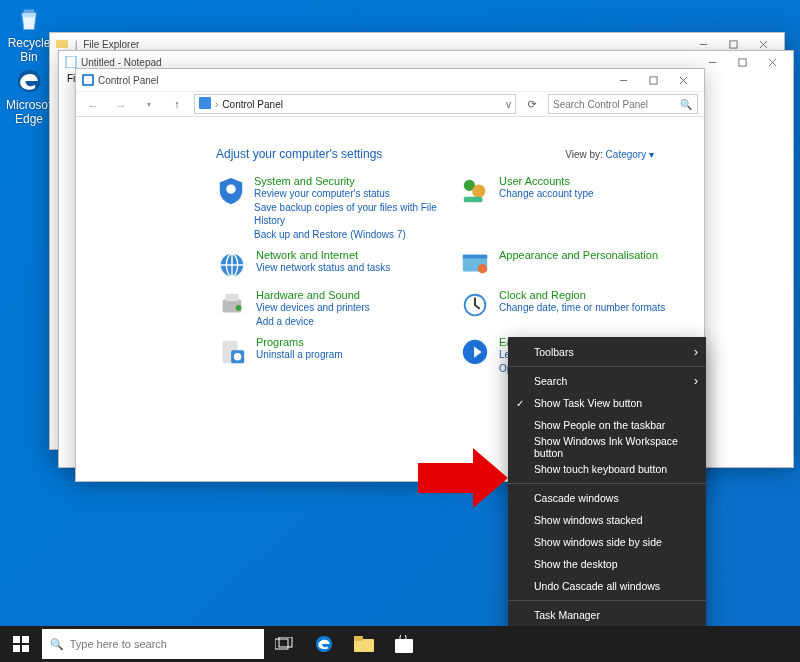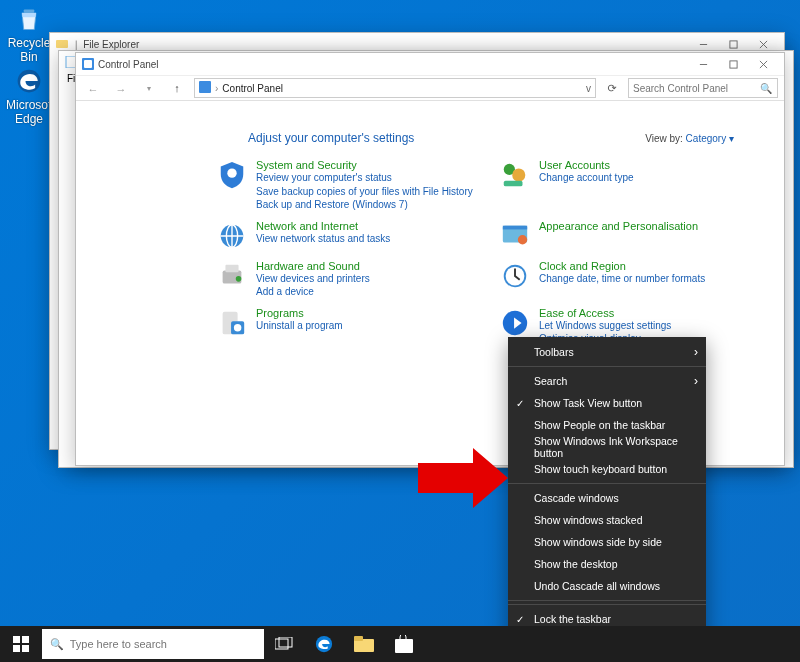--- a/index.html
+++ b/index.html
@@ -24,33 +24,33 @@
 .titlebar {
   height: 22px; display: flex; align-items: center;
   padding: 0 6px; font-size: 10px; color: #444;
   background: #fff;
 }
 .titlebar .ti { width: 12px; height: 12px; margin-right: 4px; }
 .titlebar .spacer { flex: 1; }
 .wcbtn { width: 30px; height: 20px; display: flex; align-items: center; justify-content: center; color: #666; }
 .wcbtn svg { width: 9px; height: 9px; }
 
-#cp { left: 75px; top: 52px; width: 710px; height: 414px; }
+#cp { left: 75px; top: 68px; width: 630px; height: 414px; }
 #cp .addrbar { height: 26px; display: flex; align-items: center; padding: 0 6px; gap: 6px; border-top: 1px solid #eee; border-bottom: 1px solid #e0e0e0; }
 .navbtn { width: 22px; height: 22px; display: flex; align-items: center; justify-content: center; color: #999; border-radius: 2px; }
 .navbtn.enabled { color: #444; }
 .addrbox { flex: 1; height: 20px; border: 1px solid #ccc; display: flex; align-items: center; padding: 0 4px; gap: 4px; font-size: 10px; }
 .addrbox .crumb { color: #222; }
 .addrbox .sep::after { content: "›"; color: #888; }
 .addrbox .dd { margin-left: auto; color: #666; }
 .refreshbtn { width: 20px; height: 20px; display: flex; align-items: center; justify-content: center; color: #555; }
 .searchbox { width: 150px; height: 20px; border: 1px solid #ccc; display: flex; align-items: center; padding: 0 4px; gap: 4px; font-size: 10px; color: #888; }
 .searchbox input { border: none; outline: none; width: 100%; font-size: 10px; }
 .cp-body { position: absolute; left: 0; right: 0; top: 68px; bottom: 0; overflow: hidden; padding: 10px 10px 10px 140px; }
-.cp-header { display: flex; justify-content: space-between; align-items: center; margin-bottom: 14px; padding-right: 40px; margin-left: 32px; }
+.cp-header { display: flex; justify-content: space-between; align-items: center; margin-bottom: 14px; padding-right: 40px; }
 .cp-header h2 { color: #1a5fb4; font-size: 12px; font-weight: normal; }
 .viewby { font-size: 10px; color: #444; }
 .viewby .link { color: #1a5fb4; }
 .cp-grid { display: grid; grid-template-columns: 1fr 1fr; column-gap: 20px; row-gap: 12px; gap: 8px; }
 .cp-item { display: flex; gap: 8px; }
 .cp-item .ico { width: 32px; height: 32px; display: flex; align-items: center; justify-content: center; }
 .cp-item .ico svg { width: 30px; height: 30px; }
 .cp-item .txt h3 { color: #1a8f1a; font-size: 11px; font-weight: normal; }
 .cp-item .txt .sub { color: #1a5fb4; font-size: 10px; line-height: 1.35; cursor: pointer; }
 
@@ -330,20 +330,21 @@
     <div class="mi">Show People on the taskbar</div>
     <div class="mi">Show Windows Ink Workspace button</div>
     <div class="mi">Show touch keyboard button</div>
     <div class="sep"></div>
     <div class="mi">Cascade windows</div>
     <div class="mi">Show windows stacked</div>
     <div class="mi">Show windows side by side</div>
     <div class="mi">Show the desktop</div>
     <div class="mi">Undo Cascade all windows</div>
     <div class="sep"></div>
+    <div class="mi">Task Manager</div>
     <div class="sep"></div>
     <div class="mi check">Lock the taskbar</div>
     <div class="mi gear">Taskbar settings</div>
   </div>
 
 <div id="red-arrow">
   <svg viewBox="0 0 90 60">
       <path d="M0 15 L55 15 L55 0 L90 30 L55 60 L55 45 L0 45 Z" fill="#e40000"></path>
     </svg>
 </div>

